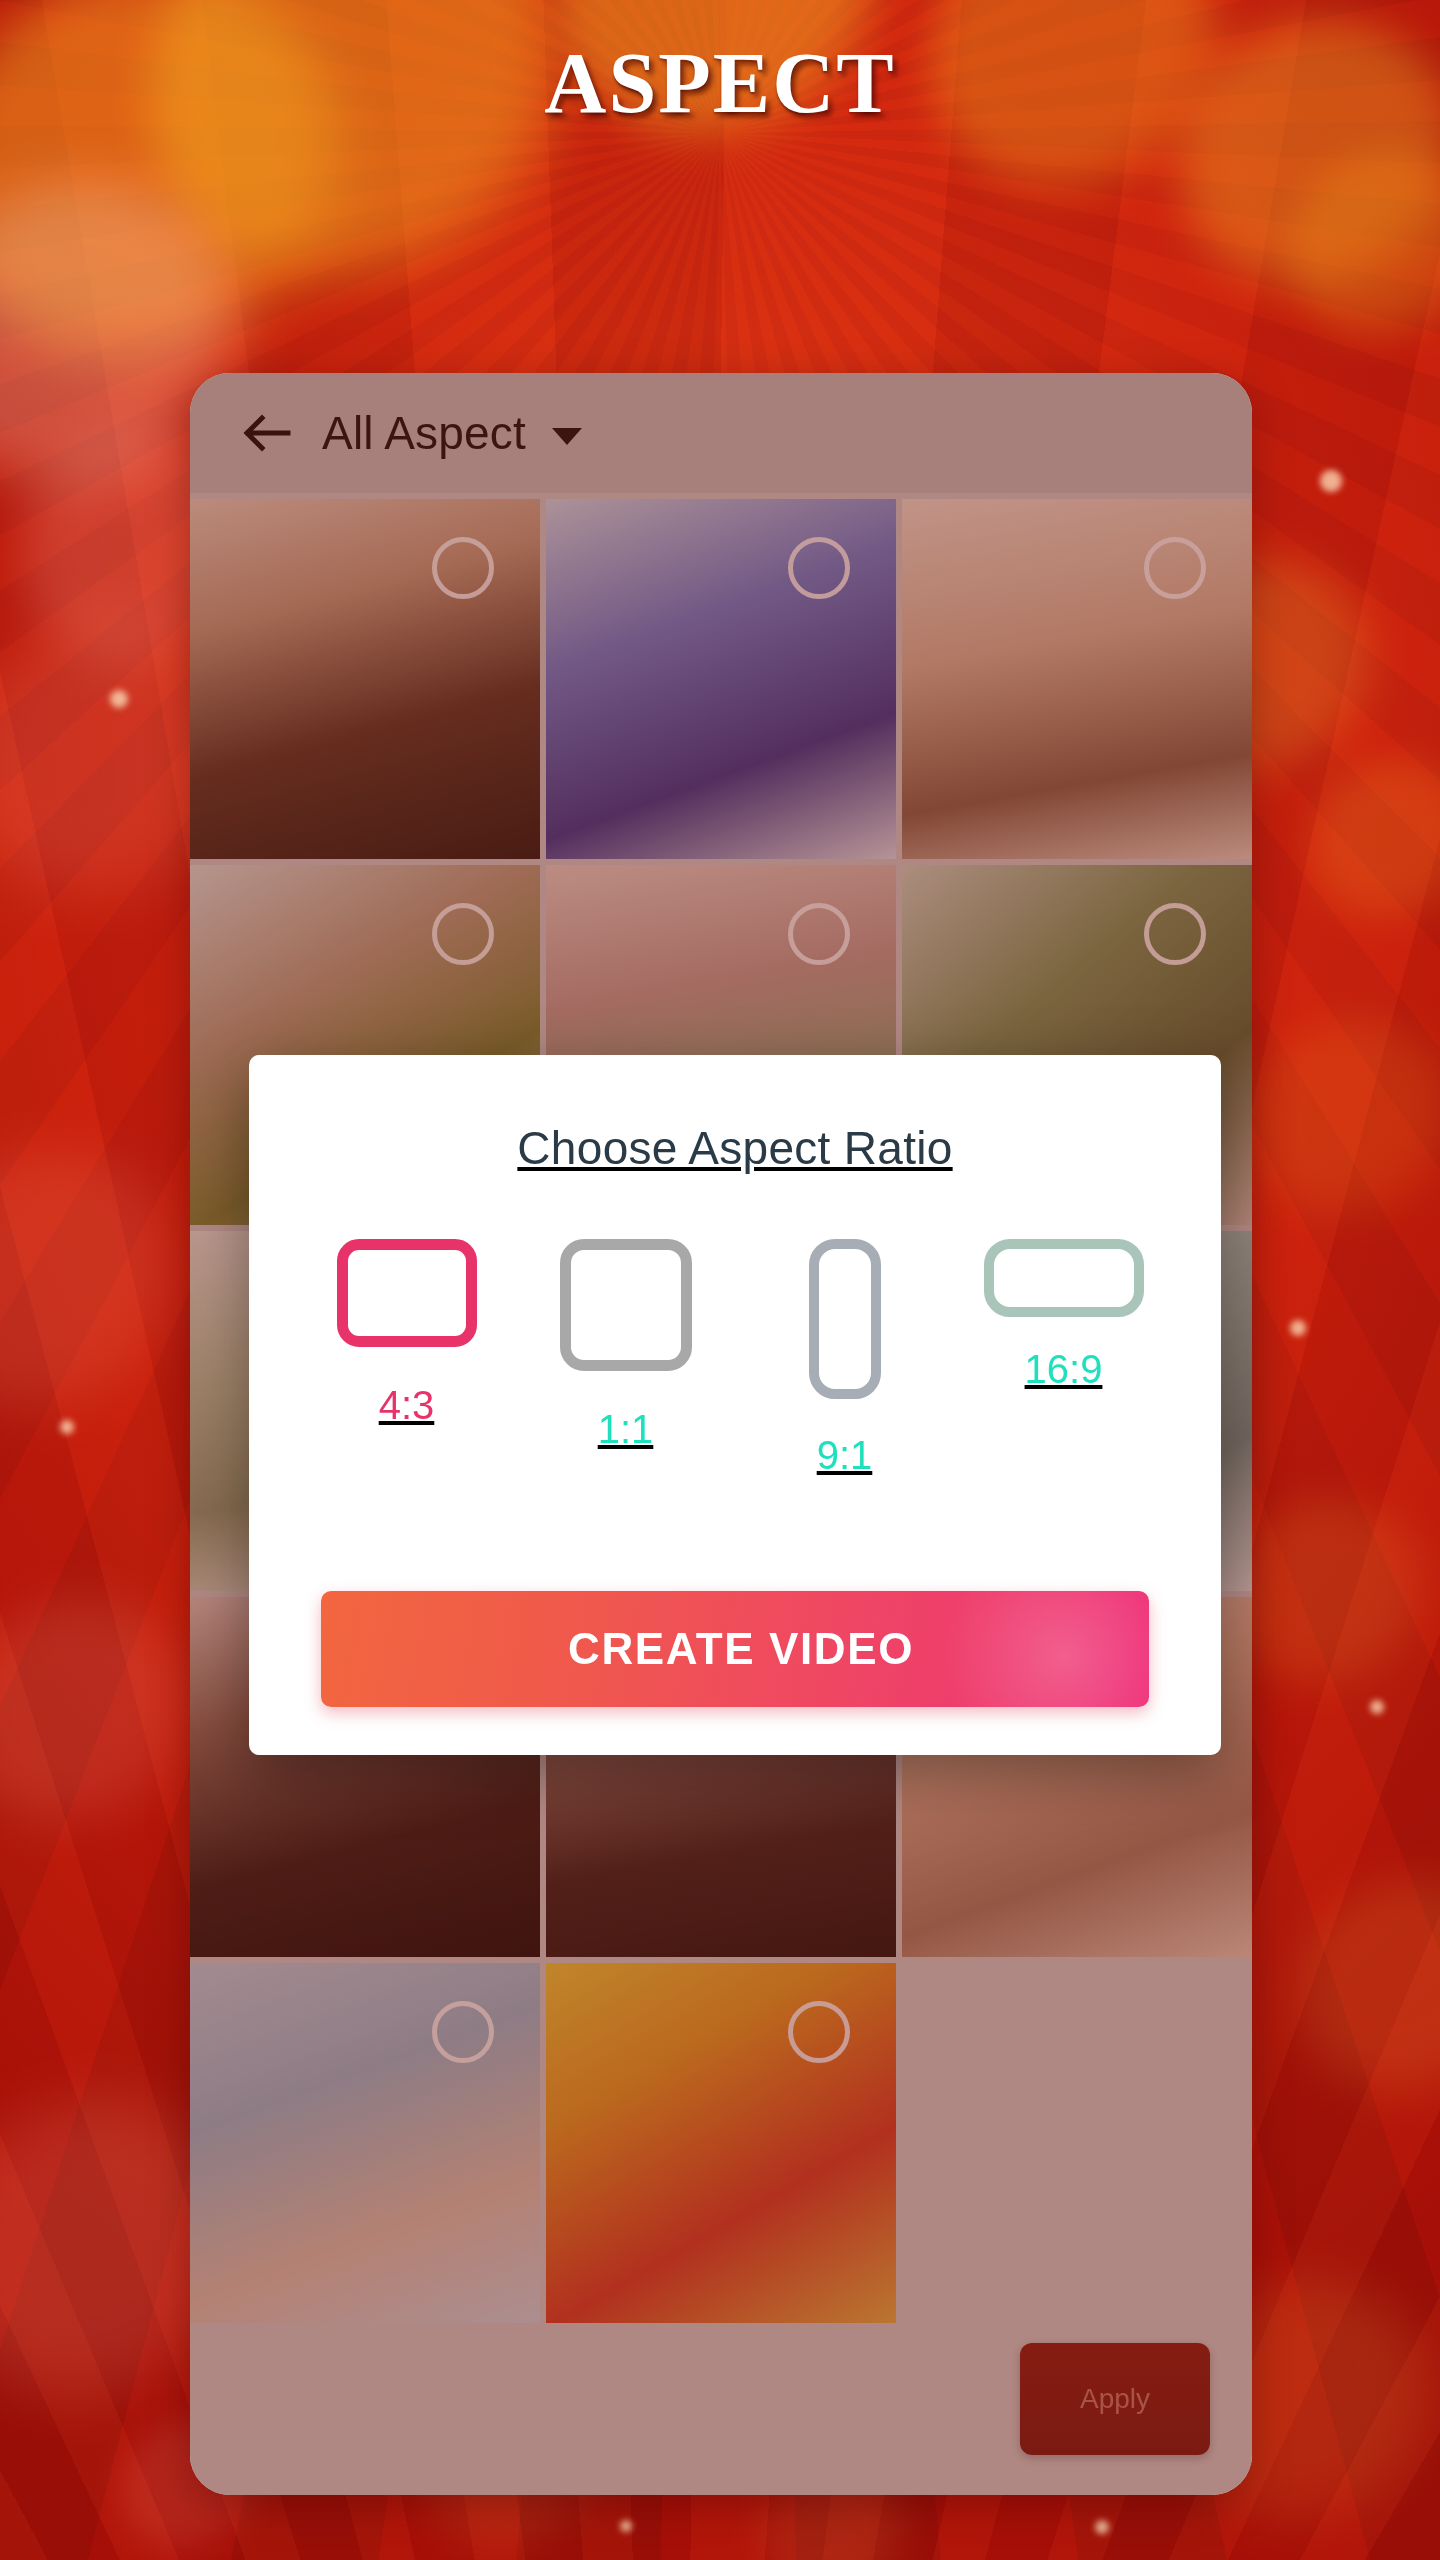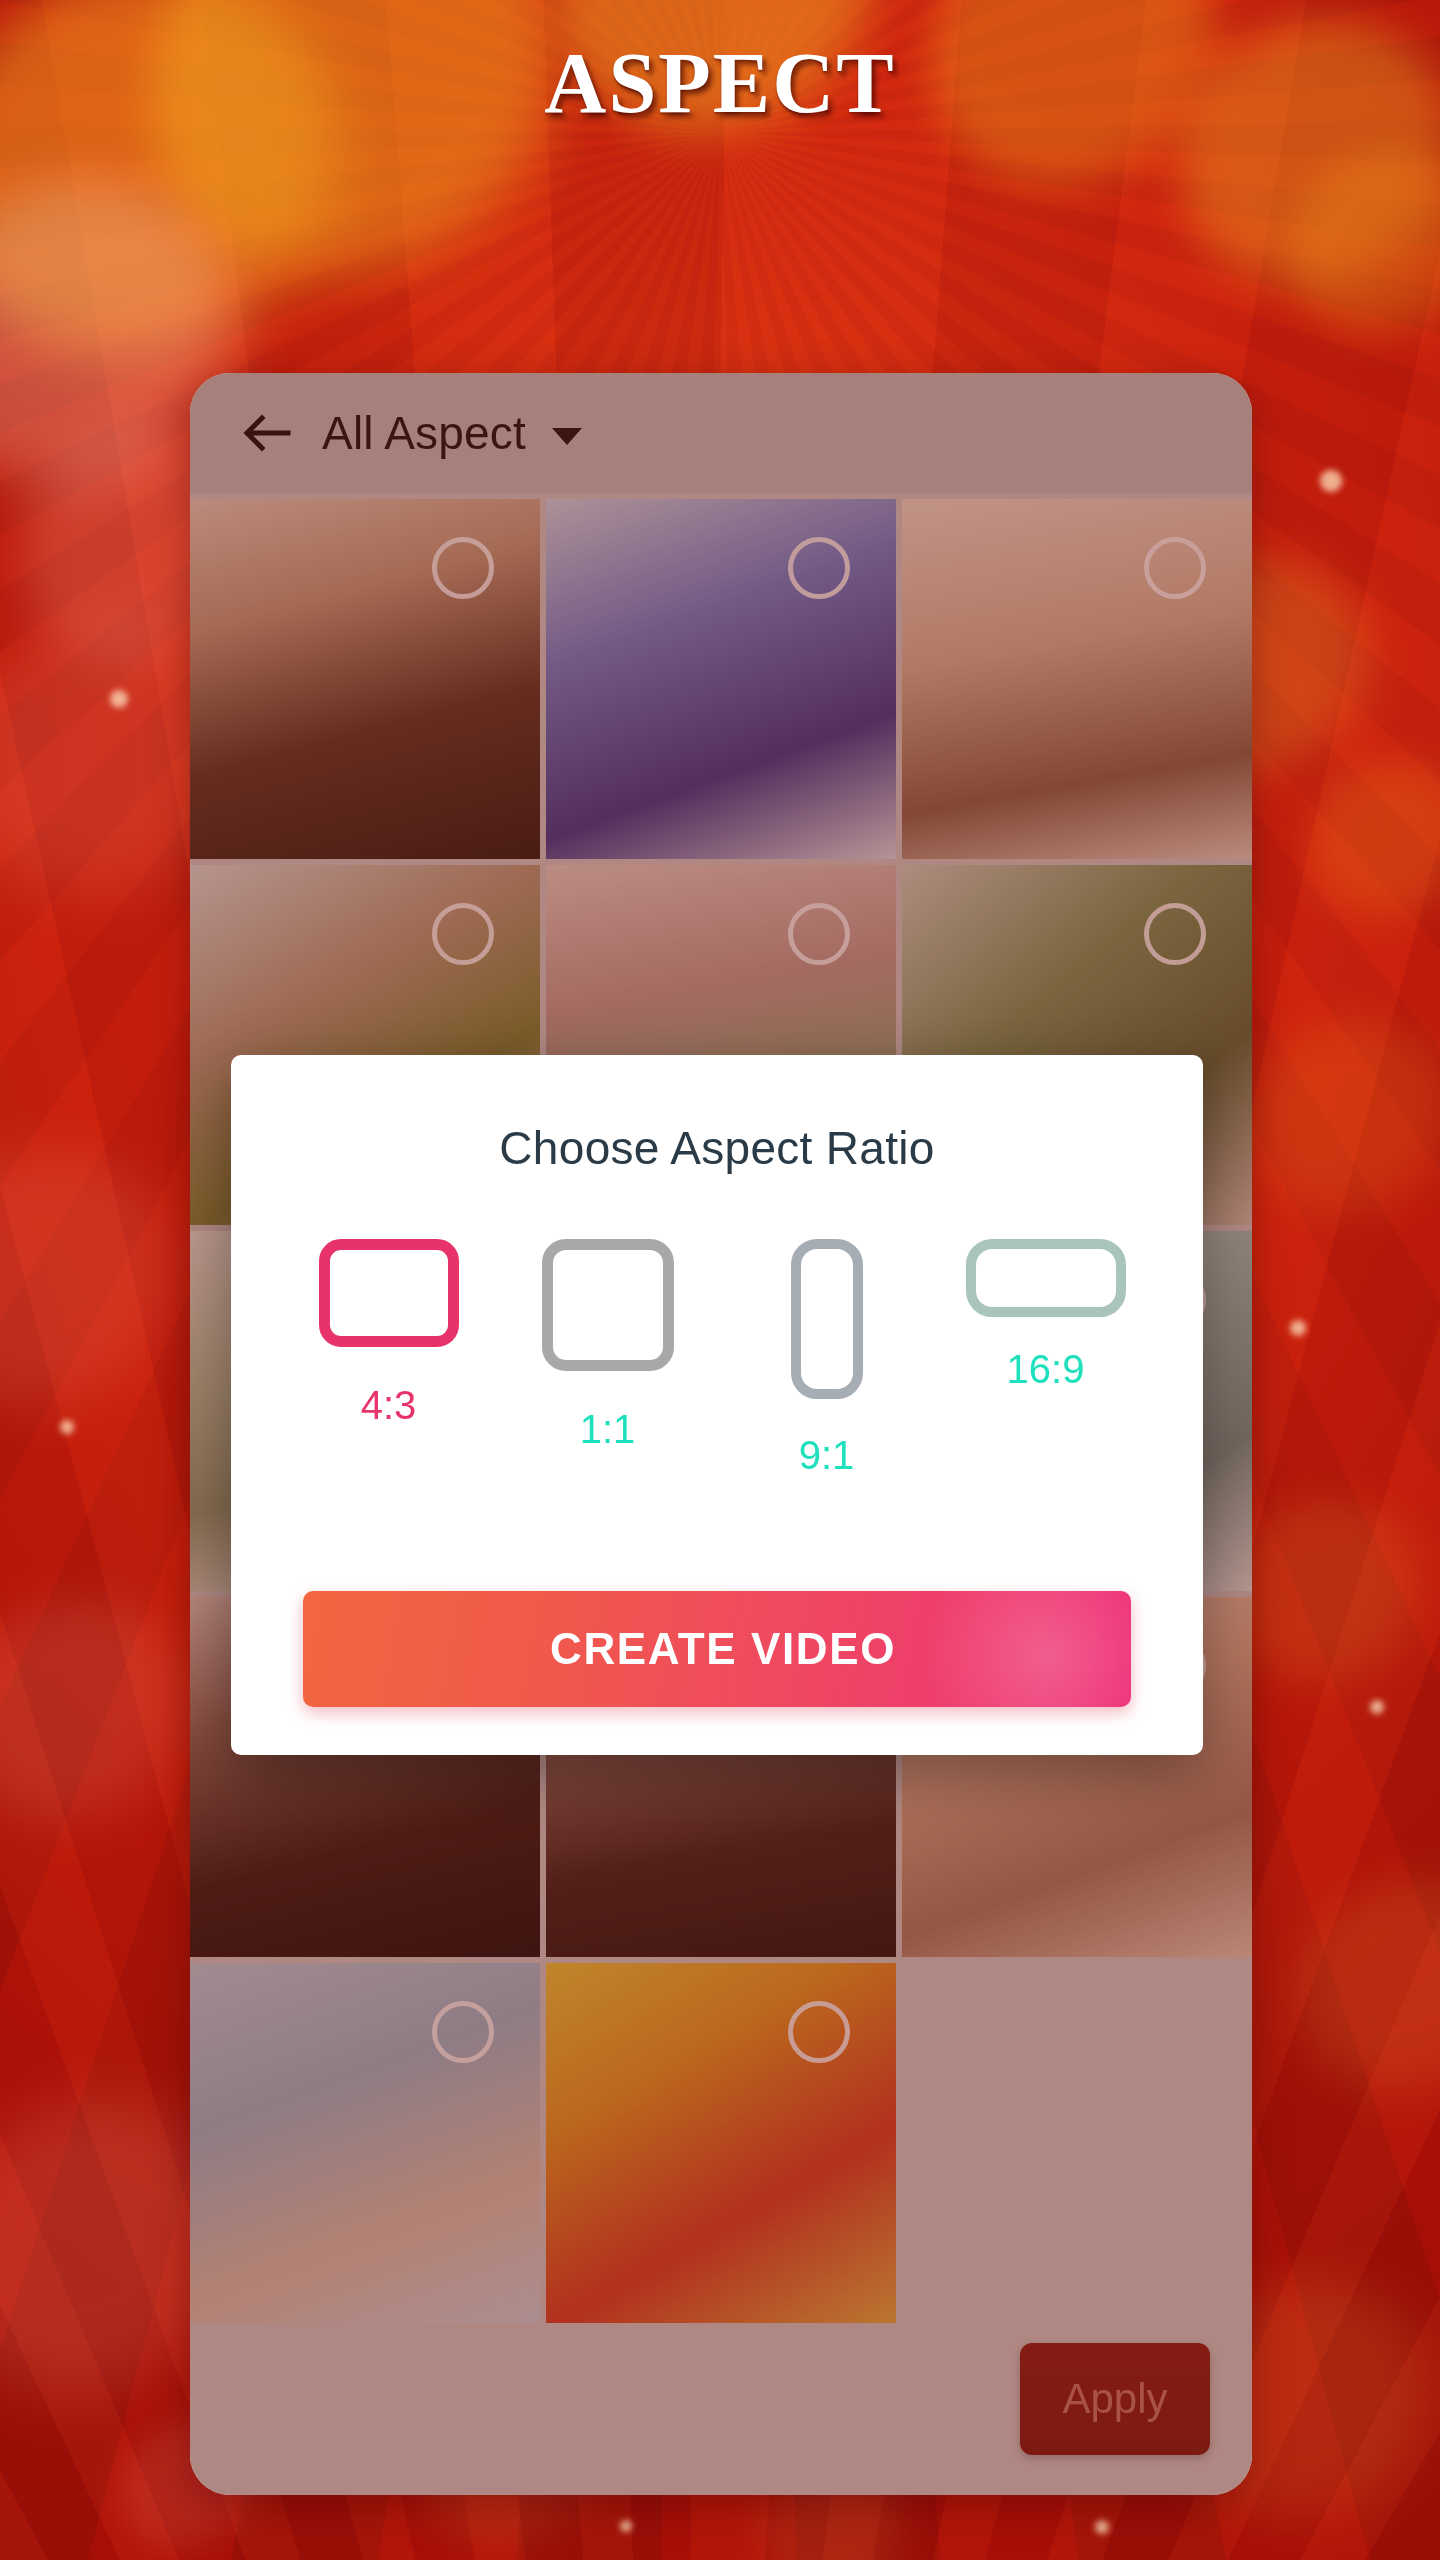--- a/index.html
+++ b/index.html
@@ -94,31 +94,32 @@
     position:absolute; top:38px; right:46px;
     width:62px; height:62px; border-radius:50%;
     border:5px solid rgba(255,255,255,.92);
     z-index:3;
   }
   .applybtn{
     position:absolute; right:42px; bottom:40px;
     width:190px; height:112px; border-radius:12px;
     background:linear-gradient(180deg,#8e2118,#7e1d16);
     display:flex;align-items:center;justify-content:center;
-    color:rgba(255,200,180,.55); font-size:42px; z-index:8;
+    color:rgba(255,200,180,.55); font-size:28px; z-index:8;
     box-shadow:0 3px 10px rgba(0,0,0,.25);
   }
 
   
   #dialog{
     position:absolute;
-    left:231px; top:1055px; width:972px; height:700px;
+    left:249px; top:1055px; width:972px; height:700px;
     background:#fff; border-radius:10px;
     box-shadow:0 18px 60px rgba(0,0,0,.35);
     z-index:20;
+    text-decoration:underline;
   }
   .dlg-title{
     text-align:center; margin-top:66px;
     font-size:46px; color:#2a3b47; font-weight:400;
     letter-spacing:.3px;
   }
   .ratios{
     display:flex; align-items:flex-start; justify-content:center;
     gap:0; margin-top:64px; padding:0 48px;
   }

